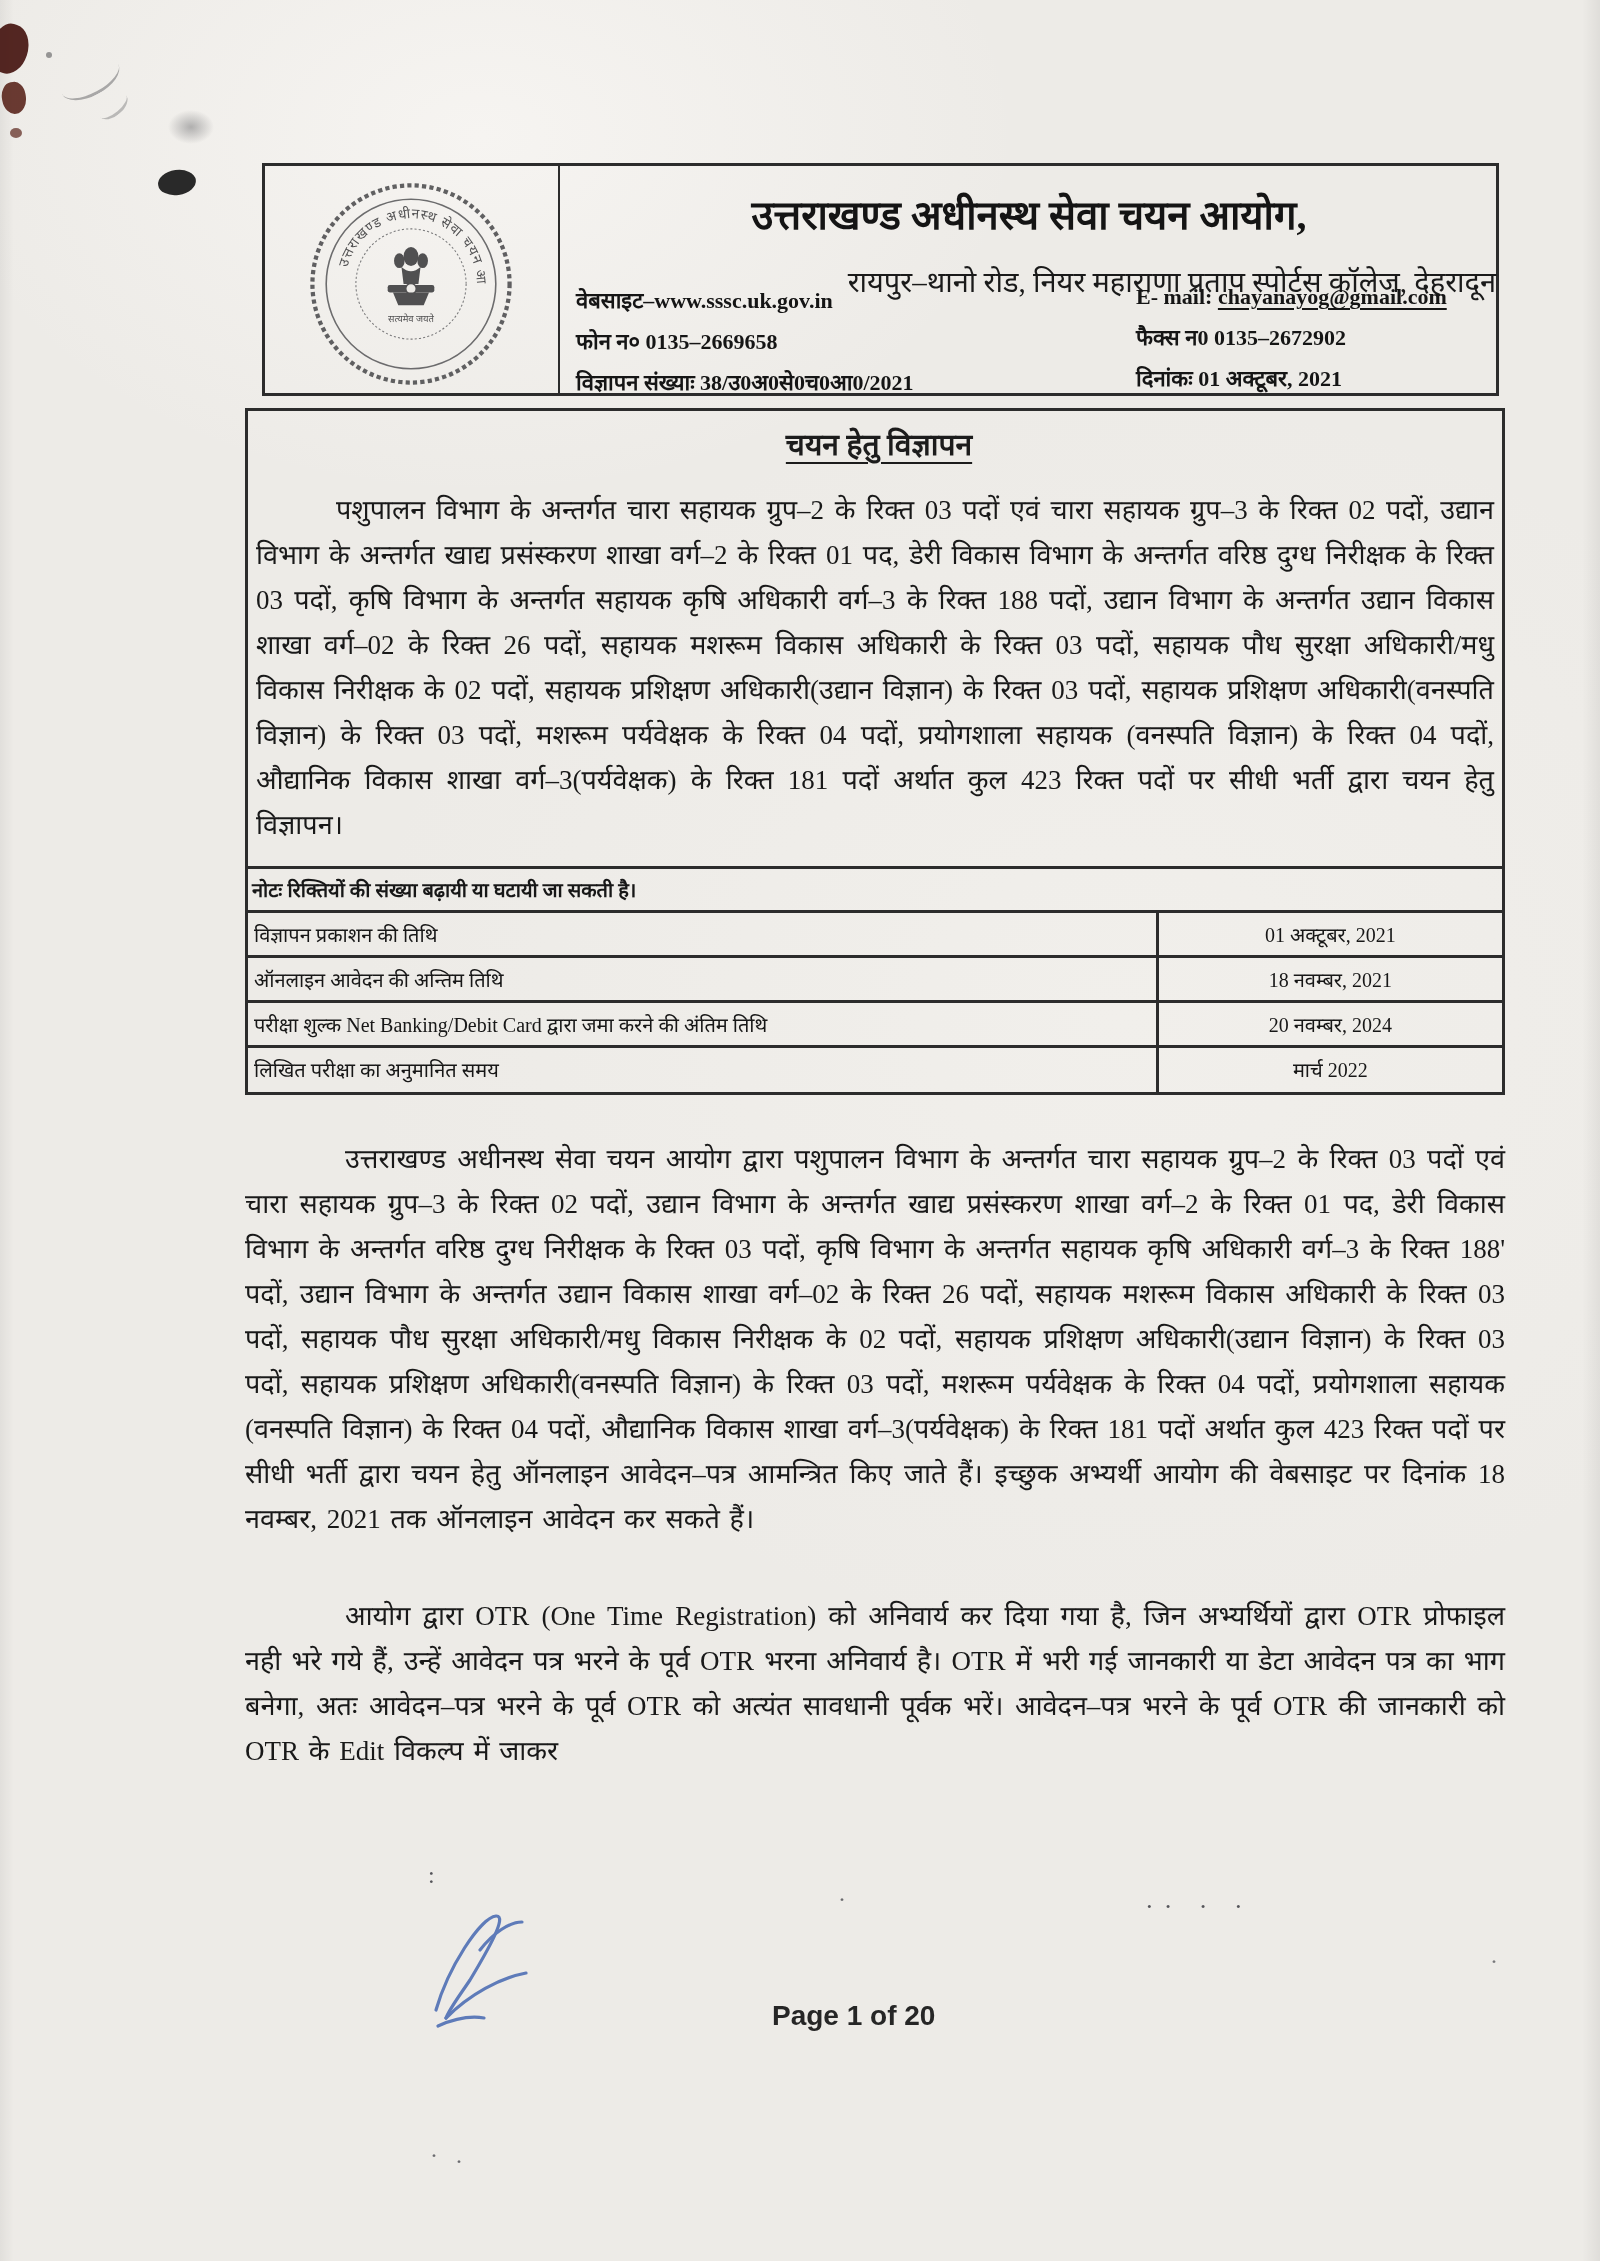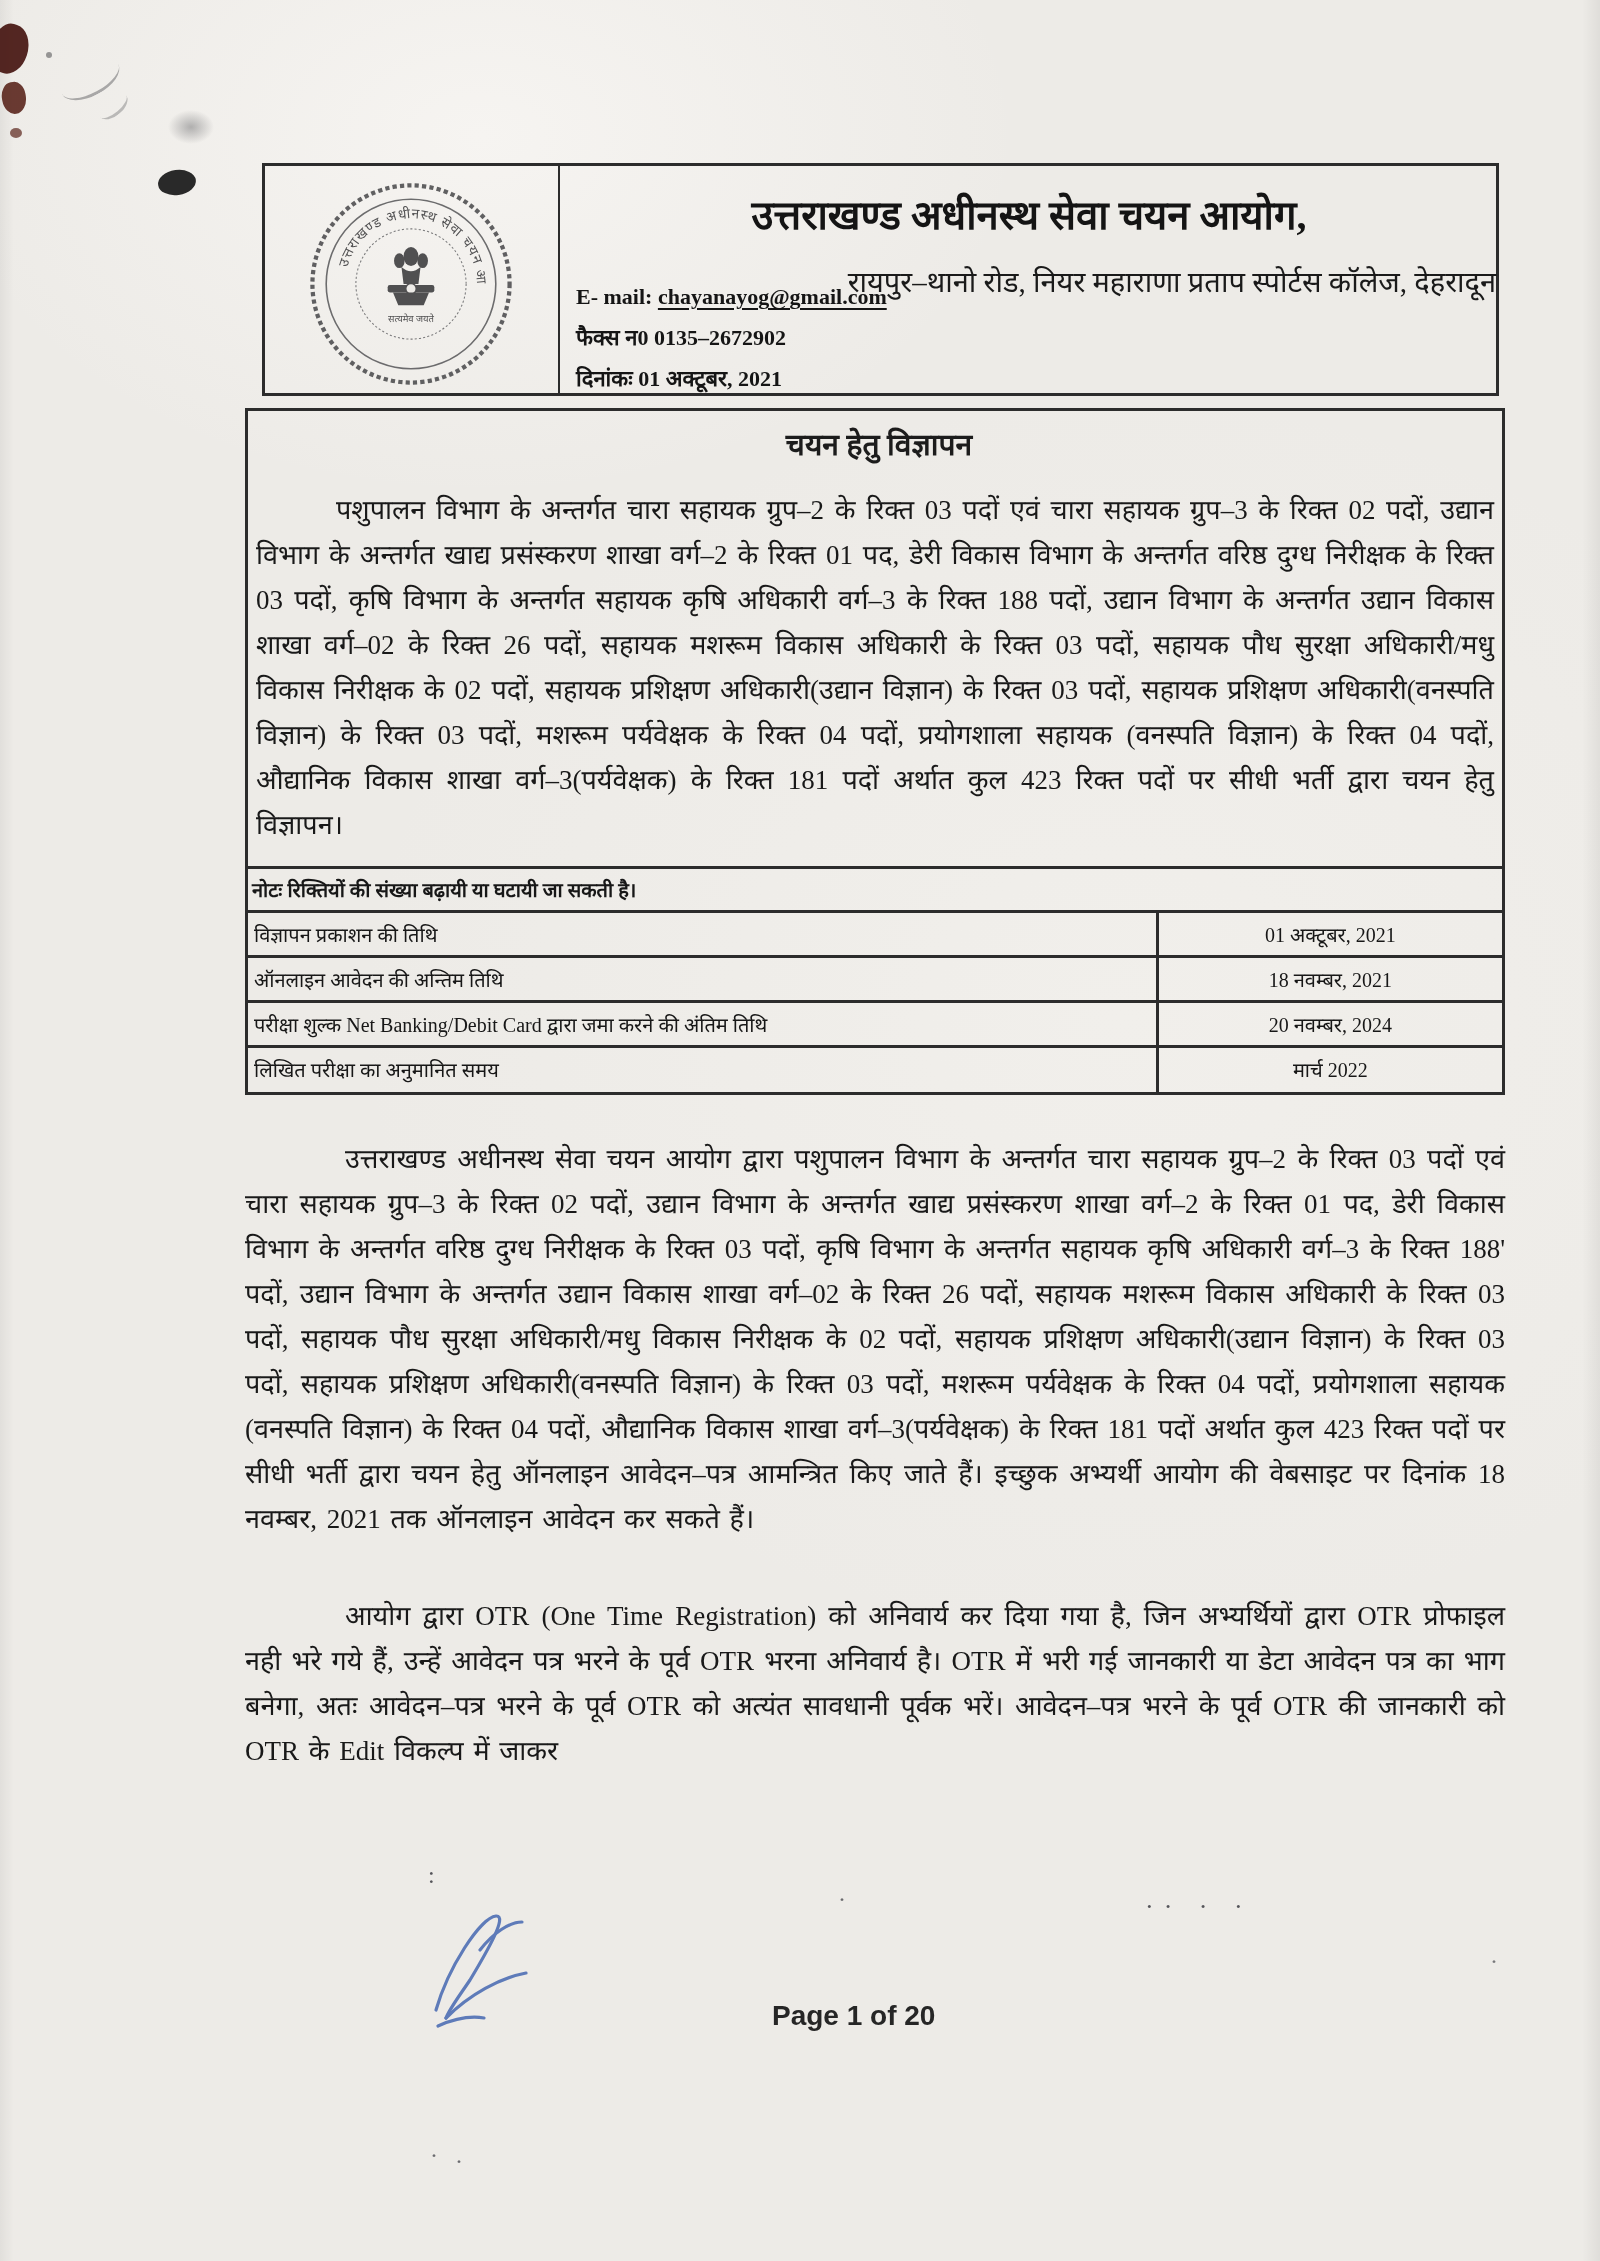--- a/index.html
+++ b/index.html
@@ -46,21 +46,21 @@
   .contact-grid { position:absolute; left:14px; right:10px; top:118px; display:flex; }
   .c-col { display:flex; flex-direction:column; gap:11px; }
   .c-col.left { width:560px; }
   .c-col.right { flex:1; }
   .c-line { font-size:22px; font-weight:700; color:#151515; white-space:nowrap; }
   .email-u { text-decoration:underline; text-underline-offset:4px;text-align:center; }
   
   .content { position:absolute; left:245px; top:408px; width:1260px; }
   .advert-box { border:3px solid #2c2c2c; }
   .advert-heading { text-align:center; padding-top:12px; font-size:30px; font-weight:700; }
-  .advert-heading span { text-underline-offset:7px; text-decoration-thickness:2px;margin-left:8px; }
+  .advert-heading span { text-decoration:underline; text-underline-offset:7px; text-decoration-thickness:2px;margin-left:8px; }
   .para {
     font-size:27px; line-height:45px; text-align:justify; color:#191919;
     word-spacing:3px;
   }
   .p1 { margin:24px 8px 18px 8px; text-indent:80px; }
   .p2 { margin-top:42px; text-indent:100px; }
   .p3 { margin-top:52px; text-indent:100px; }
   table.schedule { width:100%; border-collapse:collapse; }
   table.schedule td { border-top:3px solid #2c2c2c; font-size:20px; color:#171717;margin-left:40px; }
   td.note-cell { font-size:29px; font-weight:700; padding:7px 6px 7px 4px; color:#111; }
@@ -112,20 +112,25 @@
           <circle cx="100" cy="104.5" r="5" fill="#edebe7" stroke="#3a3a3c" stroke-width="1.5"></circle>
           <path d="M83,108 L117,108 L112,120 L88,120 Z"></path>
         </g>
         <text x="100" y="136" text-anchor="middle" font-size="9" fill="#3c3c3e">सत्यमेव जयते</text>
       </svg>
     </div>
     <div class="head-right">
       <div class="org-title">उत्तराखण्ड अधीनस्थ सेवा चयन आयोग,</div>
       <div class="org-address">रायपुर–थानो रोड, नियर महाराणा प्रताप स्पोर्टस कॉलेज, देहरादून</div>
       <div class="contact-grid">
+        <div class="c-col left">
+          <div class="c-line">वेबसाइट–www.sssc.uk.gov.in</div>
+          <div class="c-line">फोन न० 0135–2669658</div>
+          <div class="c-line">विज्ञापन संख्याः 38/उ0अ0से0च0आ0/2021</div>
+        </div>
         <div class="c-col right">
           <div class="c-line"><span>E- mail:</span> <span class="email-u">chayanayog@gmail.com</span></div>
           <div class="c-line">फैक्स न0 0135–2672902</div>
           <div class="c-line">दिनांकः 01 अक्टूबर, 2021</div>
         </div>
       </div>
     </div>
   </div>
 
   <div class="content">

